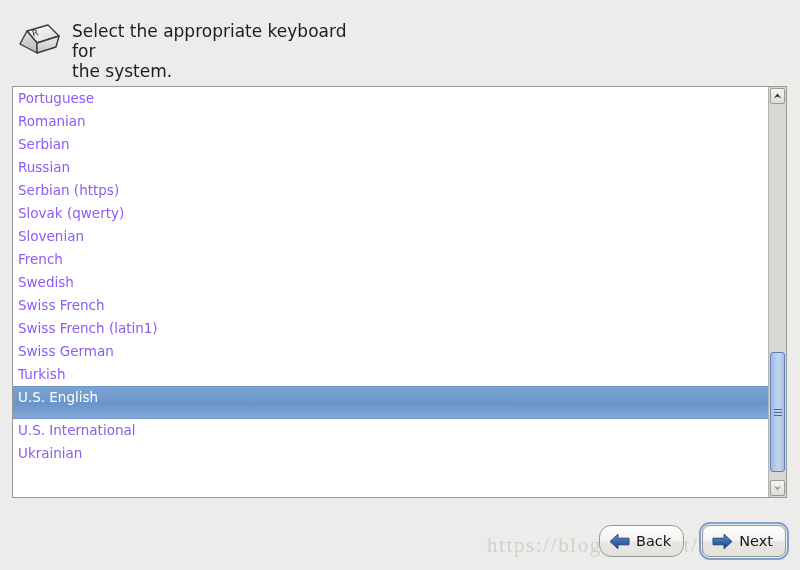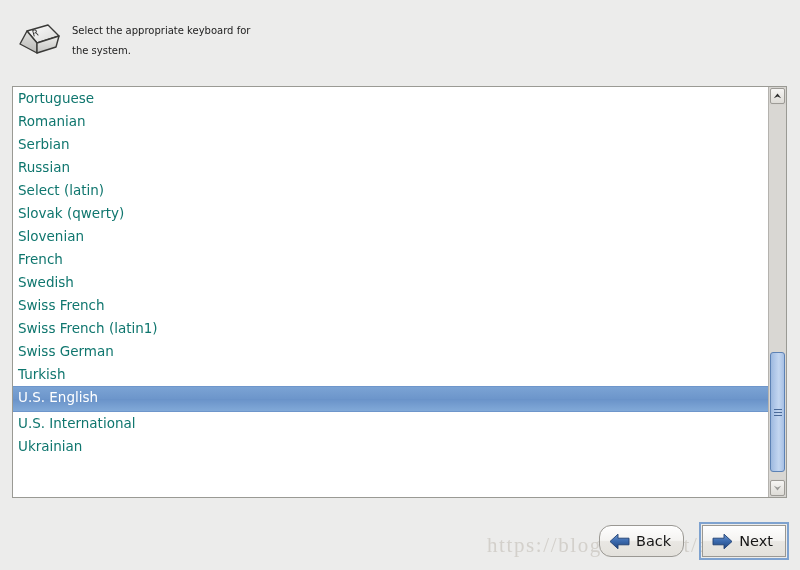--- a/index.html
+++ b/index.html
@@ -30,21 +30,21 @@
   #keycap-icon {
     width: 48px;
     height: 42px;
     flex: 0 0 48px;
     position: relative;
     margin-top: 2px;
   }
   #keycap-icon svg { display: block; }
   #header-text {
     margin-left: 10px;
-    font-size: 10px;
+    font-size: 17px;
     line-height: 20px;
     color: #1d1d1d;
     max-width: 300px;
     padding-top: 3px;
     white-space: pre-line;
   }
 
   
   #list-frame {
     position: absolute;
@@ -61,30 +61,30 @@
     flex: 1 1 auto;
     overflow: hidden;
     background: #ffffff;
     position: relative;
   }
   .list-row {
     height: 23px;
     line-height: 23px;
     padding-left: 5px;
     font-size: 13.5px;
-    color: #0f766e;
+    color: #8b5cf6;
     white-space: nowrap;
     box-sizing: border-box;
   }
   .list-row.selected {
     background: linear-gradient(to bottom, #7ba3d4 0%, #6d96cb 48%, #6a93c9 52%, #81a9d8 100%);
     color: #ffffff;
     border-top: 1px solid #6e96cb;
     border-bottom: 1px solid #6e96cb;
-    height: 26px;
+    height: 33px;
     line-height: 21px;
   }
 
   
   #scrollbar {
     flex: 0 0 17px;
     width: 17px;
     background: #d6d4d0;
     border-left: 1px solid #b4b2ae;
     display: flex;
@@ -173,21 +173,21 @@
     justify-content: center;
     gap: 6px;
     padding: 0 12px 0 9px;
     font-size: 14.5px;
     color: #161616;
     cursor: default;
   }
   .dlg-button.focused {
     outline: 2px solid #7ea2cf;
     outline-offset: 1px;
-    border-radius: 0;
+    border-radius: 8px;
   }
   .dlg-button .btn-label { position: relative; z-index: 2; }
   .arrow-icon { display: block; position: relative; z-index: 2; }
 </style>
 </head>
 <body>
 
 <div id="header">
   <div id="keycap-icon">
     <svg width="48" height="42" viewBox="0 0 48 42" xmlns="http://www.w3.org/2000/svg">
@@ -218,21 +218,21 @@
   <div id="header-text">Select the appropriate keyboard for
 the system.</div>
 </div>
 
 <div id="list-frame">
   <div id="list-viewport">
       <div class="list-row">Portuguese</div>
       <div class="list-row">Romanian</div>
       <div class="list-row">Serbian</div>
       <div class="list-row">Russian</div>
-      <div class="list-row">Select (latin)</div>
+      <div class="list-row">Serbian (https)</div>
       <div class="list-row">Slovak (qwerty)</div>
       <div class="list-row">Slovenian</div>
       <div class="list-row">French</div>
       <div class="list-row">Swedish</div>
       <div class="list-row">Swiss French</div>
       <div class="list-row">Swiss French (latin1)</div>
       <div class="list-row">Swiss German</div>
       <div class="list-row">Turkish</div>
       <div class="list-row selected">U.S. English</div>
       <div class="list-row">U.S. International</div>

